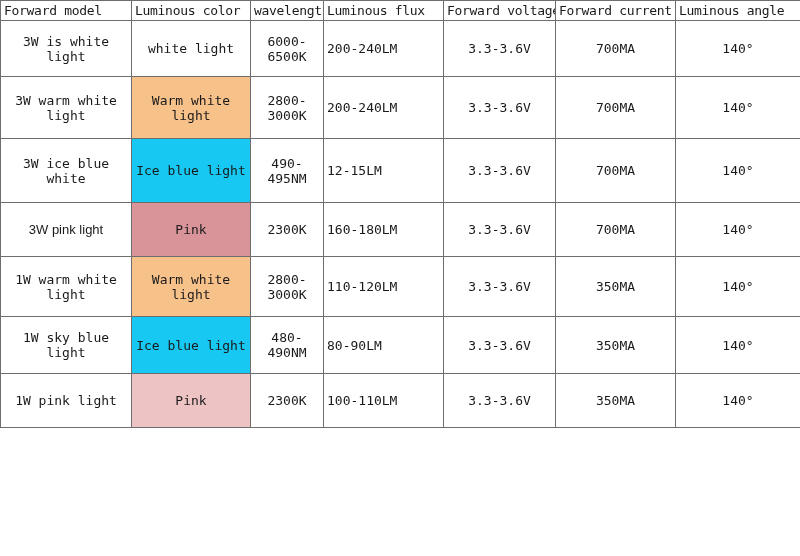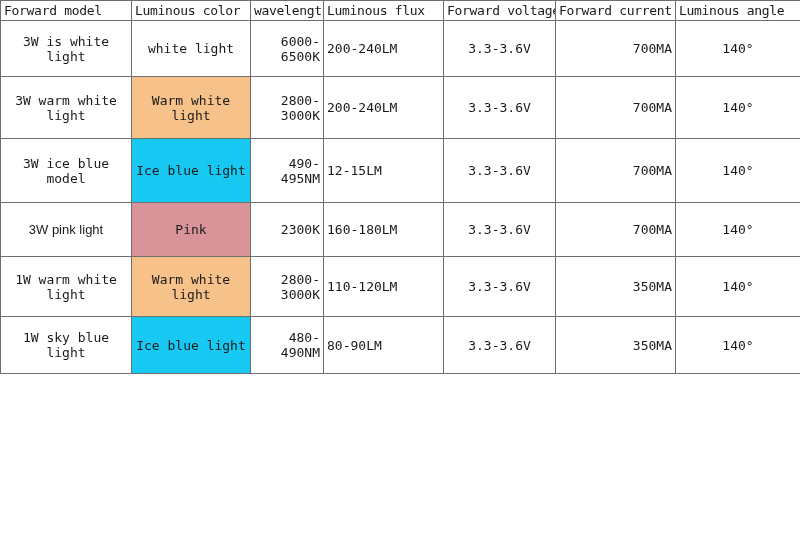--- a/index.html
+++ b/index.html
@@ -75,24 +75,24 @@
     text-align: left;
     background: #ffffff;
     white-space: nowrap;
     letter-spacing: -0.3px;
   }
   table.spec tbody td {
     background: #ffffff;
   }
   td.c-model      { text-align: center; }
   td.c-color      { text-align: center; }
-  td.c-wave       { text-align: right; }
+  td.c-wave       { text-align: center; }
   td.c-flux       { text-align: left; }
   td.c-volt       { text-align: center; }
-  td.c-curr       { text-align: right; }
+  td.c-curr       { text-align: center; }
   td.c-angle      { text-align: center; }
 
   
   tbody td.clear { background: transparent; }
 
   
   td.sans { font-family: "Liberation Sans", "DejaVu Sans", sans-serif; font-size: 13px; }
 
   
   col.w1 { width: 131px; }
@@ -146,21 +146,21 @@
         <tr style="height: 62px;">
           <td class="c-model clear">3W warm white light</td>
           <td class="c-color" style="background: rgb(247, 193, 138);">Warm white light</td>
           <td class="c-wave clear">2800-3000K</td>
           <td class="c-flux clear">200-240LM</td>
           <td class="c-volt clear">3.3-3.6V</td>
           <td class="c-curr clear">700MA</td>
           <td class="c-angle clear">140°</td>
         </tr>
         <tr style="height: 64px;">
-          <td class="c-model clear">3W ice blue model</td>
+          <td class="c-model clear">3W ice blue white</td>
           <td class="c-color" style="background: rgb(23, 200, 242);">Ice blue light</td>
           <td class="c-wave clear">490-495NM</td>
           <td class="c-flux clear">12-15LM</td>
           <td class="c-volt clear">3.3-3.6V</td>
           <td class="c-curr clear">700MA</td>
           <td class="c-angle clear">140°</td>
         </tr>
         <tr style="height: 54px; margin-top: 48px;">
           <td class="c-model clear sans">3W pink light</td>
           <td class="c-color" style="background: rgb(217, 148, 154);">Pink</td>
@@ -181,16 +181,25 @@
         </tr>
         <tr style="height: 57px;">
           <td class="c-model clear">1W sky blue light</td>
           <td class="c-color" style="background: rgb(23, 200, 242);">Ice blue light</td>
           <td class="c-wave clear">480-490NM</td>
           <td class="c-flux clear">80-90LM</td>
           <td class="c-volt clear">3.3-3.6V</td>
           <td class="c-curr clear">350MA</td>
           <td class="c-angle clear">140°</td>
         </tr>
+        <tr style="height: 54px;">
+          <td class="c-model clear">1W pink light</td>
+          <td class="c-color" style="background: rgb(238, 195, 196);">Pink</td>
+          <td class="c-wave clear">2300K</td>
+          <td class="c-flux clear">100-110LM</td>
+          <td class="c-volt clear">3.3-3.6V</td>
+          <td class="c-curr clear">350MA</td>
+          <td class="c-angle clear">140°</td>
+        </tr>
       </tbody>
   </table>
 
 </div>
 
 </body></html>

